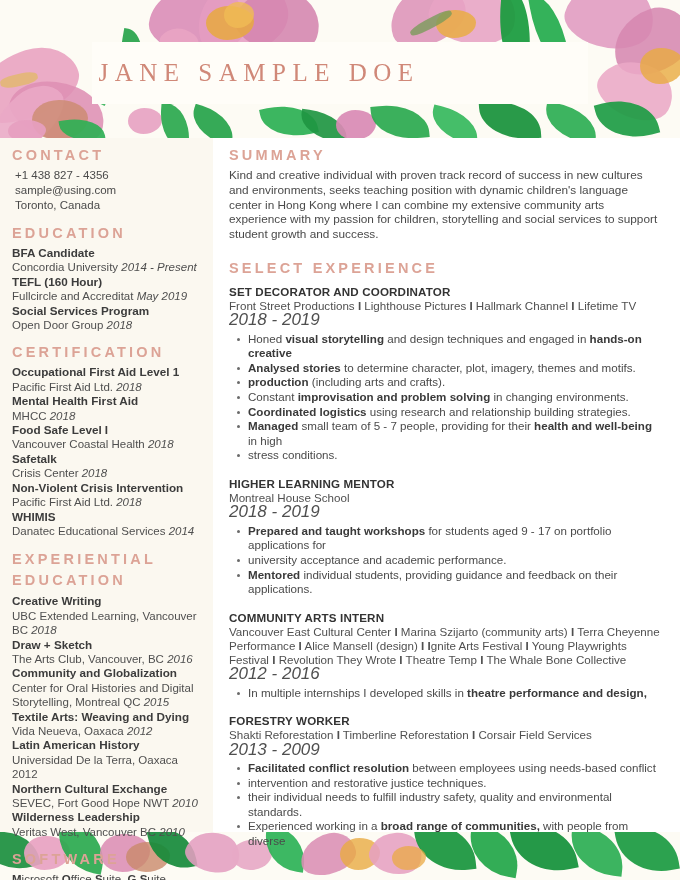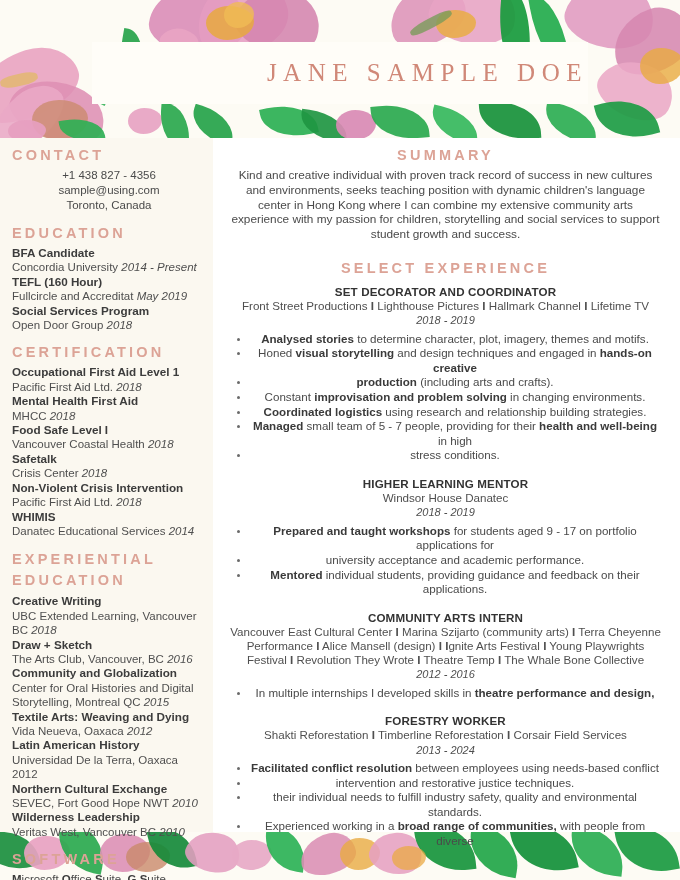--- a/index.html
+++ b/index.html
@@ -55,21 +55,21 @@
   
   #name-banner {
     position: absolute;
     left: 92px;
     top: 42px;
     width: 496px;
     height: 62px;
     background: #fffdf8;
     display: flex;
     align-items: center;
-    justify-content: flex-end;
+    justify-content: flex-start;
     z-index: 6;
   }
   #name-banner .name {
     font-family: "Liberation Serif", serif;
     font-size: 25px;
     letter-spacing: 6.5px;
     color: #d08878;
     white-space: nowrap;
     text-indent: 6.5px;
   }
@@ -88,42 +88,40 @@
   #sidebar {
     width: 213px;
     background: #fbf8f0;
     padding: 8px 10px 0 12px;
   }
 
   #main {
     flex: 1;
     background: #ffffff;
     padding: 8px 18px 0 16px;
-    text-align: center;
   }
 
   
   .sec-head {
     color: #dca396;
     font-size: 14.5px;
     font-weight: bold;
     letter-spacing: 3.2px;
     line-height: 19px;
     margin-bottom: 3px;
   }
   .sec-head.two-line { line-height: 21px; }
   .sidebar-sec { margin-bottom: 11px; }
 
   
   .contact-line {
     font-size: 11.5px;
     color: #4a4a4a;
     line-height: 15px;
     padding-left: 3px;
-    text-align: center;
   }
   .entry { line-height: 14.4px; }
   .entry .title {
     font-size: 11.7px;
     font-weight: bold;
     color: #3c3c3c;
     display: block;
   }
   .entry .sub {
     font-size: 11.5px;
@@ -156,21 +154,21 @@
     letter-spacing: .15px;
     line-height: 15px;
   }
   .job-org {
     font-size: 11.6px;
     color: #4f4f4f;
     line-height: 14.2px;
   }
   .job-org b { font-weight: bold; }
   .job-dates {
-    font-size: 11px;
+    font-size: 17px;
     color: #4f4f4f;
     font-style: italic;
     line-height: 14.5px;
   }
 
   ul.bullets {
     list-style: none;
     margin: 4px 0 0 0;
     padding: 0;
   }
@@ -361,51 +359,51 @@
       </div>
 
       <div>
         <div class="sec-head exp-head-main">SELECT EXPERIENCE</div>
         <div id="jobs">
             <div class="job">
               <div class="job-title">SET DECORATOR AND COORDINATOR</div>
               <div class="job-org">Front Street Productions <b>I</b> Lighthouse Pictures <b>I</b> Hallmark Channel <b>I</b> Lifetime TV</div>
               <div class="job-dates">2018 - 2019</div>
               <ul class="bullets">
+                <li>Honed <b>visual storytelling</b> and design techniques and engaged in <b>hands-on creative</b></li>
                 <li><b>Analysed stories</b> to determine character, plot, imagery, themes and motifs.</li>
-                <li>Honed <b>visual storytelling</b> and design techniques and engaged in <b>hands-on creative</b></li>
                 <li><b>production</b> (including arts and crafts).</li>
                 <li>Constant <b>improvisation and problem solving</b> in changing environments.</li>
                 <li><b>Coordinated logistics</b> using research and relationship building strategies.</li>
                 <li><b>Managed</b> small team of 5 - 7 people, providing for their <b>health and well-being</b> in high</li>
                 <li>stress conditions.</li>
               </ul>
             </div>
             <div class="job">
               <div class="job-title">HIGHER LEARNING MENTOR</div>
-              <div class="job-org">Windsor House Danatec</div>
+              <div class="job-org">Montreal House School</div>
               <div class="job-dates">2018 - 2019</div>
               <ul class="bullets">
                 <li><b>Prepared and taught workshops</b> for students aged 9 - 17 on portfolio applications for</li>
                 <li>university acceptance and academic performance.</li>
                 <li><b>Mentored</b> individual students, providing guidance and feedback on their applications.</li>
               </ul>
             </div>
             <div class="job">
               <div class="job-title">COMMUNITY ARTS INTERN</div>
               <div class="job-org">Vancouver East Cultural Center <b>I</b> Marina Szijarto (community arts) <b>I</b> Terra Cheyenne Performance <b>I</b> Alice Mansell (design) <b>I</b> <b>I</b>gnite Arts Festival <b>I</b> Young Playwrights Festival <b>I</b> Revolution They Wrote <b>I</b> Theatre Temp <b>I</b> The Whale Bone Collective</div>
               <div class="job-dates">2012 - 2016</div>
               <ul class="bullets">
                 <li>In multiple internships I developed skills in <b>theatre performance and design,</b></li>
               </ul>
             </div>
             <div class="job">
               <div class="job-title">FORESTRY WORKER</div>
               <div class="job-org">Shakti Reforestation <b>I</b> Timberline Reforestation <b>I</b> Corsair Field Services</div>
-              <div class="job-dates">2013 - 2024</div>
+              <div class="job-dates">2013 - 2009</div>
               <ul class="bullets">
                 <li><b>Facilitated conflict resolution</b> between employees using needs-based conflict</li>
                 <li>intervention and restorative justice techniques.</li>
                 <li>their individual needs to fulfill industry safety, quality and environmental standards.</li>
                 <li>Experienced working in a <b>broad range of communities,</b> with people from diverse</li>
               </ul>
             </div>
           </div>
       </div>
 

